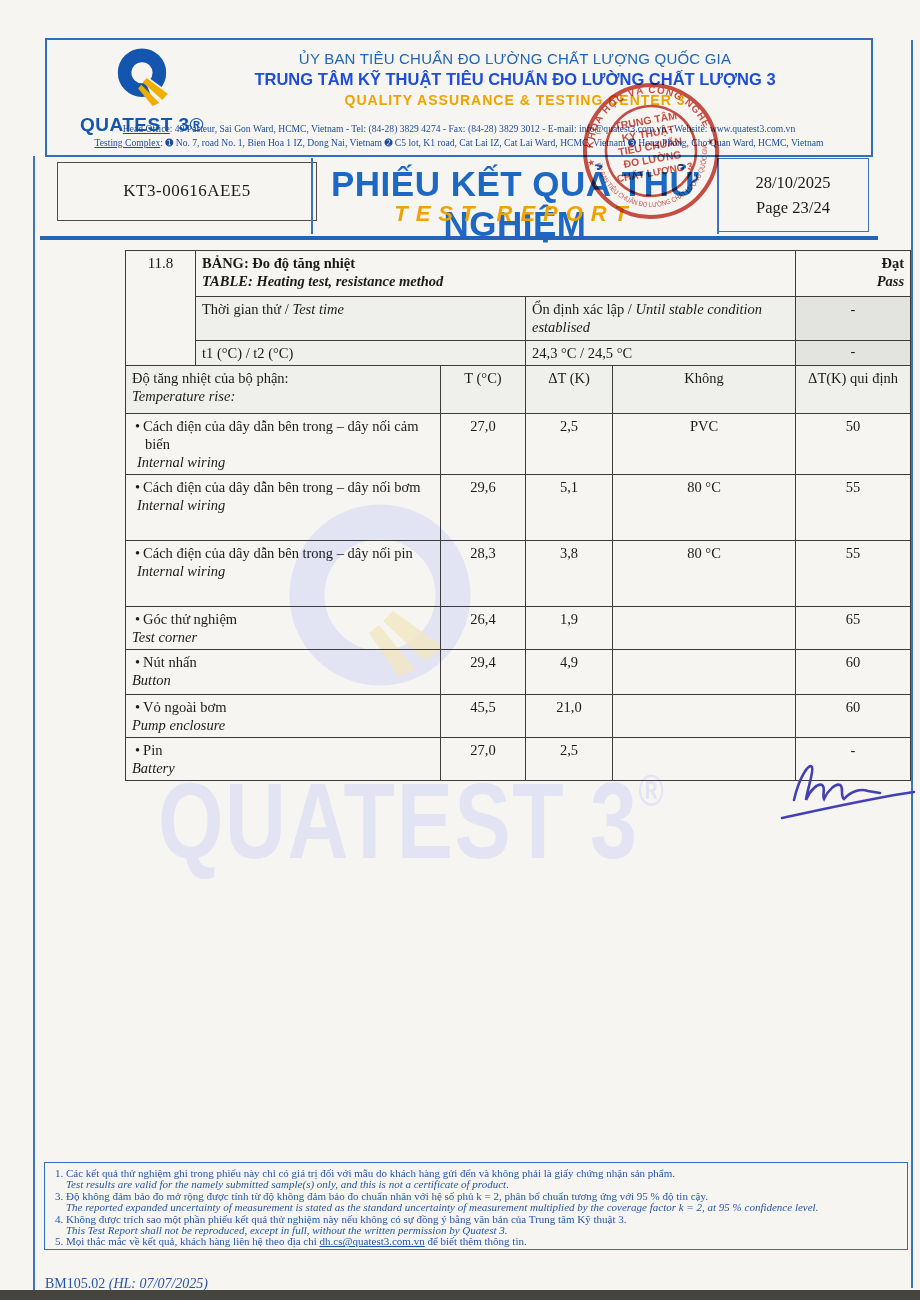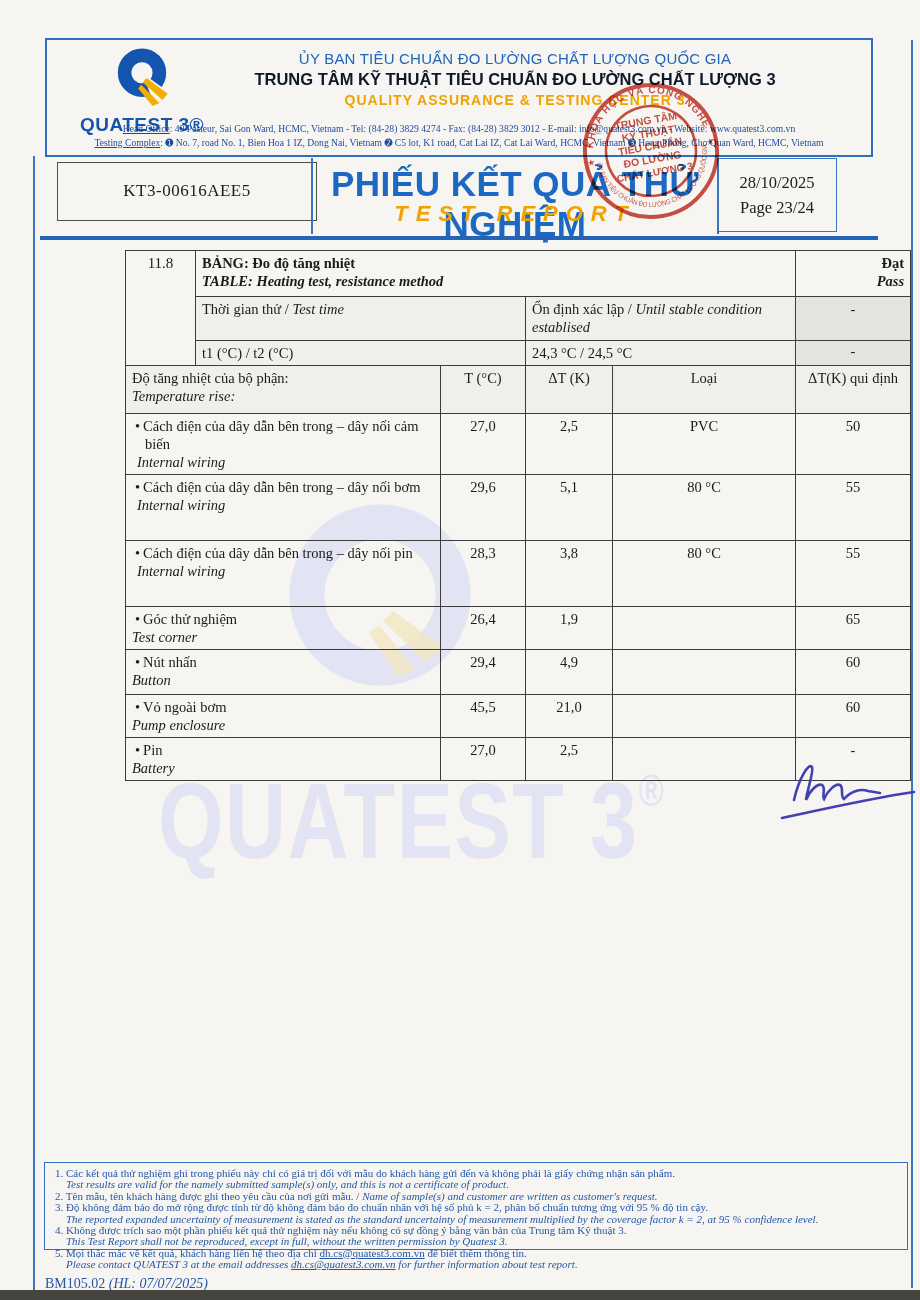--- a/index.html
+++ b/index.html
@@ -12,30 +12,30 @@
   .frame-left { left:33px; top:156px; width:2px; height:1134px; background:#3a74c2; }
   .frame-right { left:911px; top:40px; width:2px; height:1248px; background:#3a74c2; }
   .bottom-bar { left:0; top:1290px; width:920px; height:10px; background:#45443f; }
 
   
   .header-box { left:45px; top:38px; width:828px; height:119px; border:2px solid #2f6fc0; }
   .logo-wrap { left:72px; top:44px; width:140px; text-align:center; }
   .logo-caption { font-family:"Liberation Sans", sans-serif; font-weight:bold; font-size:19px; color:#1456ae; letter-spacing:.5px; margin-top:-2px; }
   .org-lines { left:185px; top:50px; width:660px; text-align:center; font-family:"Liberation Sans", sans-serif; }
   .org1 { font-size:15px; color:#2065ba; font-weight:500; letter-spacing:.2px; }
-  .org2 { font-size:16.5px; color:#0f172a; font-weight:bold; margin-top:3px; }
+  .org2 { font-size:16.5px; color:#1d4ed8; font-weight:bold; margin-top:3px; }
   .org3 { font-size:14px; color:#f0a300; font-weight:bold; letter-spacing:1px; margin-top:3px; }
   .addr { left:52px; top:122px; width:814px; text-align:center; font-size:9.6px; color:#1d4a9e; line-height:13.5px; }
   .addr .lbl { text-decoration:underline; }
 
   
   .kt3-box { left:57px; top:162px; width:260px; height:59px; border:1.5px solid #4d4d4d; line-height:56px; text-align:center; font-size:17px; color:#1c1c1c; letter-spacing:.5px; }
   .vsep1 { left:311px; top:158px; width:2px; height:76px; background:#3a74c2; }
   .vsep2 { left:717px; top:158px; width:2px; height:76px; background:#3a74c2; }
-  .date-box { left:717px; top:158px; width:120px; height:74px; border:1.5px solid #3a74c2; text-align:center; padding-top:11px; font-size:16.5px; color:#1c1c1c; line-height:25px; }
+  .date-box { left:717px; top:158px; width:152px; height:74px; border:1.5px solid #3a74c2; text-align:center; padding-top:11px; font-size:16.5px; color:#1c1c1c; line-height:25px; }
   .title-vn { left:312px; top:164px; width:406px; text-align:center; font-family:"Liberation Sans", sans-serif; font-weight:bold; font-size:35px; color:#1d68c2; letter-spacing:.5px; }
   .title-en { left:312px; top:201px; width:406px; text-align:center; font-family:"Liberation Sans", sans-serif; font-weight:bold; font-style:italic; font-size:22px; color:#f0a300; letter-spacing:8px; }
   .thick-rule { left:40px; top:236px; width:838px; height:4px; background:#2563b8; }
 
   
   .wm-logo { left:265px; top:485px; z-index:0; }
   .wm-text { left:158px; top:758px; z-index:0; font-family:"Liberation Sans", sans-serif; font-weight:bold; font-size:108px; color:#e3e4f3; white-space:nowrap; transform:scaleX(.78); transform-origin:left top; letter-spacing:2px; }
   .wm-text .wm-r { font-size:44px; vertical-align:52px; letter-spacing:0; }
 
   
@@ -172,21 +172,21 @@
       <td colspan="2" class="shade1">24,3 °C / 24,5 °C</td>
       <td class="c-num shade2" style="padding-top:1px">-</td>
     </tr>
     <tr style="height:48px">
       <td colspan="2" class="shade1">
         <div>Độ tăng nhiệt của bộ phận:</div>
         <div class="it">Temperature rise:</div>
       </td>
       <td class="c-num shade1">T (°C)</td>
       <td class="c-num shade1">ΔT (K)</td>
-      <td class="c-num shade1">Loại</td>
+      <td class="c-num shade1">Không</td>
       <td class="c-num shade1">ΔT(K) qui định</td>
     </tr>
 
     <tr style="height:58px">
       <td colspan="2">
         <div class="vnline"><span class="bullet">•</span><span>Cách điện của dây dẫn bên trong – dây nối cảm biến</span></div>
         <div class="enline">Internal wiring</div>
       </td>
       <td class="c-num">27,0</td>
       <td class="c-num">2,5</td>
@@ -259,24 +259,22 @@
   <svg class="abs sig" viewBox="0 0 140 84">
     <g fill="none" stroke="#4240b2" stroke-width="2.6" stroke-linecap="round">
       <path d="M14,54 C19,32 29,16 32,21 C34,26 27,44 26,54 C30,44 38,37 42,39 C46,41 42,50 44,53 C48,44 56,37 60,39 C64,41 60,50 64,53 C70,46 80,42 88,45 L100,47"></path>
       <path d="M2,72 C30,66 92,52 134,46"></path>
     </g>
   </svg>
 
   <div class="abs notes-box">
     <div>1. Các kết quả thử nghiệm ghi trong phiếu này chỉ có giá trị đối với mẫu do khách hàng gửi đến và không phải là giấy chứng nhận sản phẩm.</div>
     <div class="note-en">Test results are valid for the namely submitted sample(s) only, and this is not a certificate of product.</div>
-    <div><span>2. Tên mẫu, tên khách hàng được ghi theo yêu cầu của nơi gửi mẫu. / </span><span class="it">Name of sample(s) and customer are written as customer's request.</span></div>
     <div>3. Độ không đảm bảo đo mở rộng được tính từ độ không đảm bảo đo chuẩn nhân với hệ số phủ k = 2, phân bố chuẩn tương ứng với 95 % độ tin cậy.</div>
     <div class="note-en">The reported expanded uncertainty of measurement is stated as the standard uncertainty of measurement multiplied by the coverage factor k = 2, at 95 % confidence level.</div>
     <div>4. Không được trích sao một phần phiếu kết quả thử nghiệm này nếu không có sự đồng ý bằng văn bản của Trung tâm Kỹ thuật 3.</div>
     <div class="note-en">This Test Report shall not be reproduced, except in full, without the written permission by Quatest 3.</div>
     <div><span>5. Mọi thắc mắc về kết quả, khách hàng liên hệ theo địa chỉ </span><span class="u">dh.cs@quatest3.com.vn</span><span> để biết thêm thông tin.</span></div>
-    <div class="note-en"><span>Please contact QUATEST 3 at the email addresses </span><span class="u">dh.cs@quatest3.com.vn</span><span> for further information about test report.</span></div>
   </div>
 
   <div class="abs bm-line"><span>BM105.02 </span><span class="it">(HL: 07/07/2025)</span></div>
 
 </div>
 
 </body></html>

